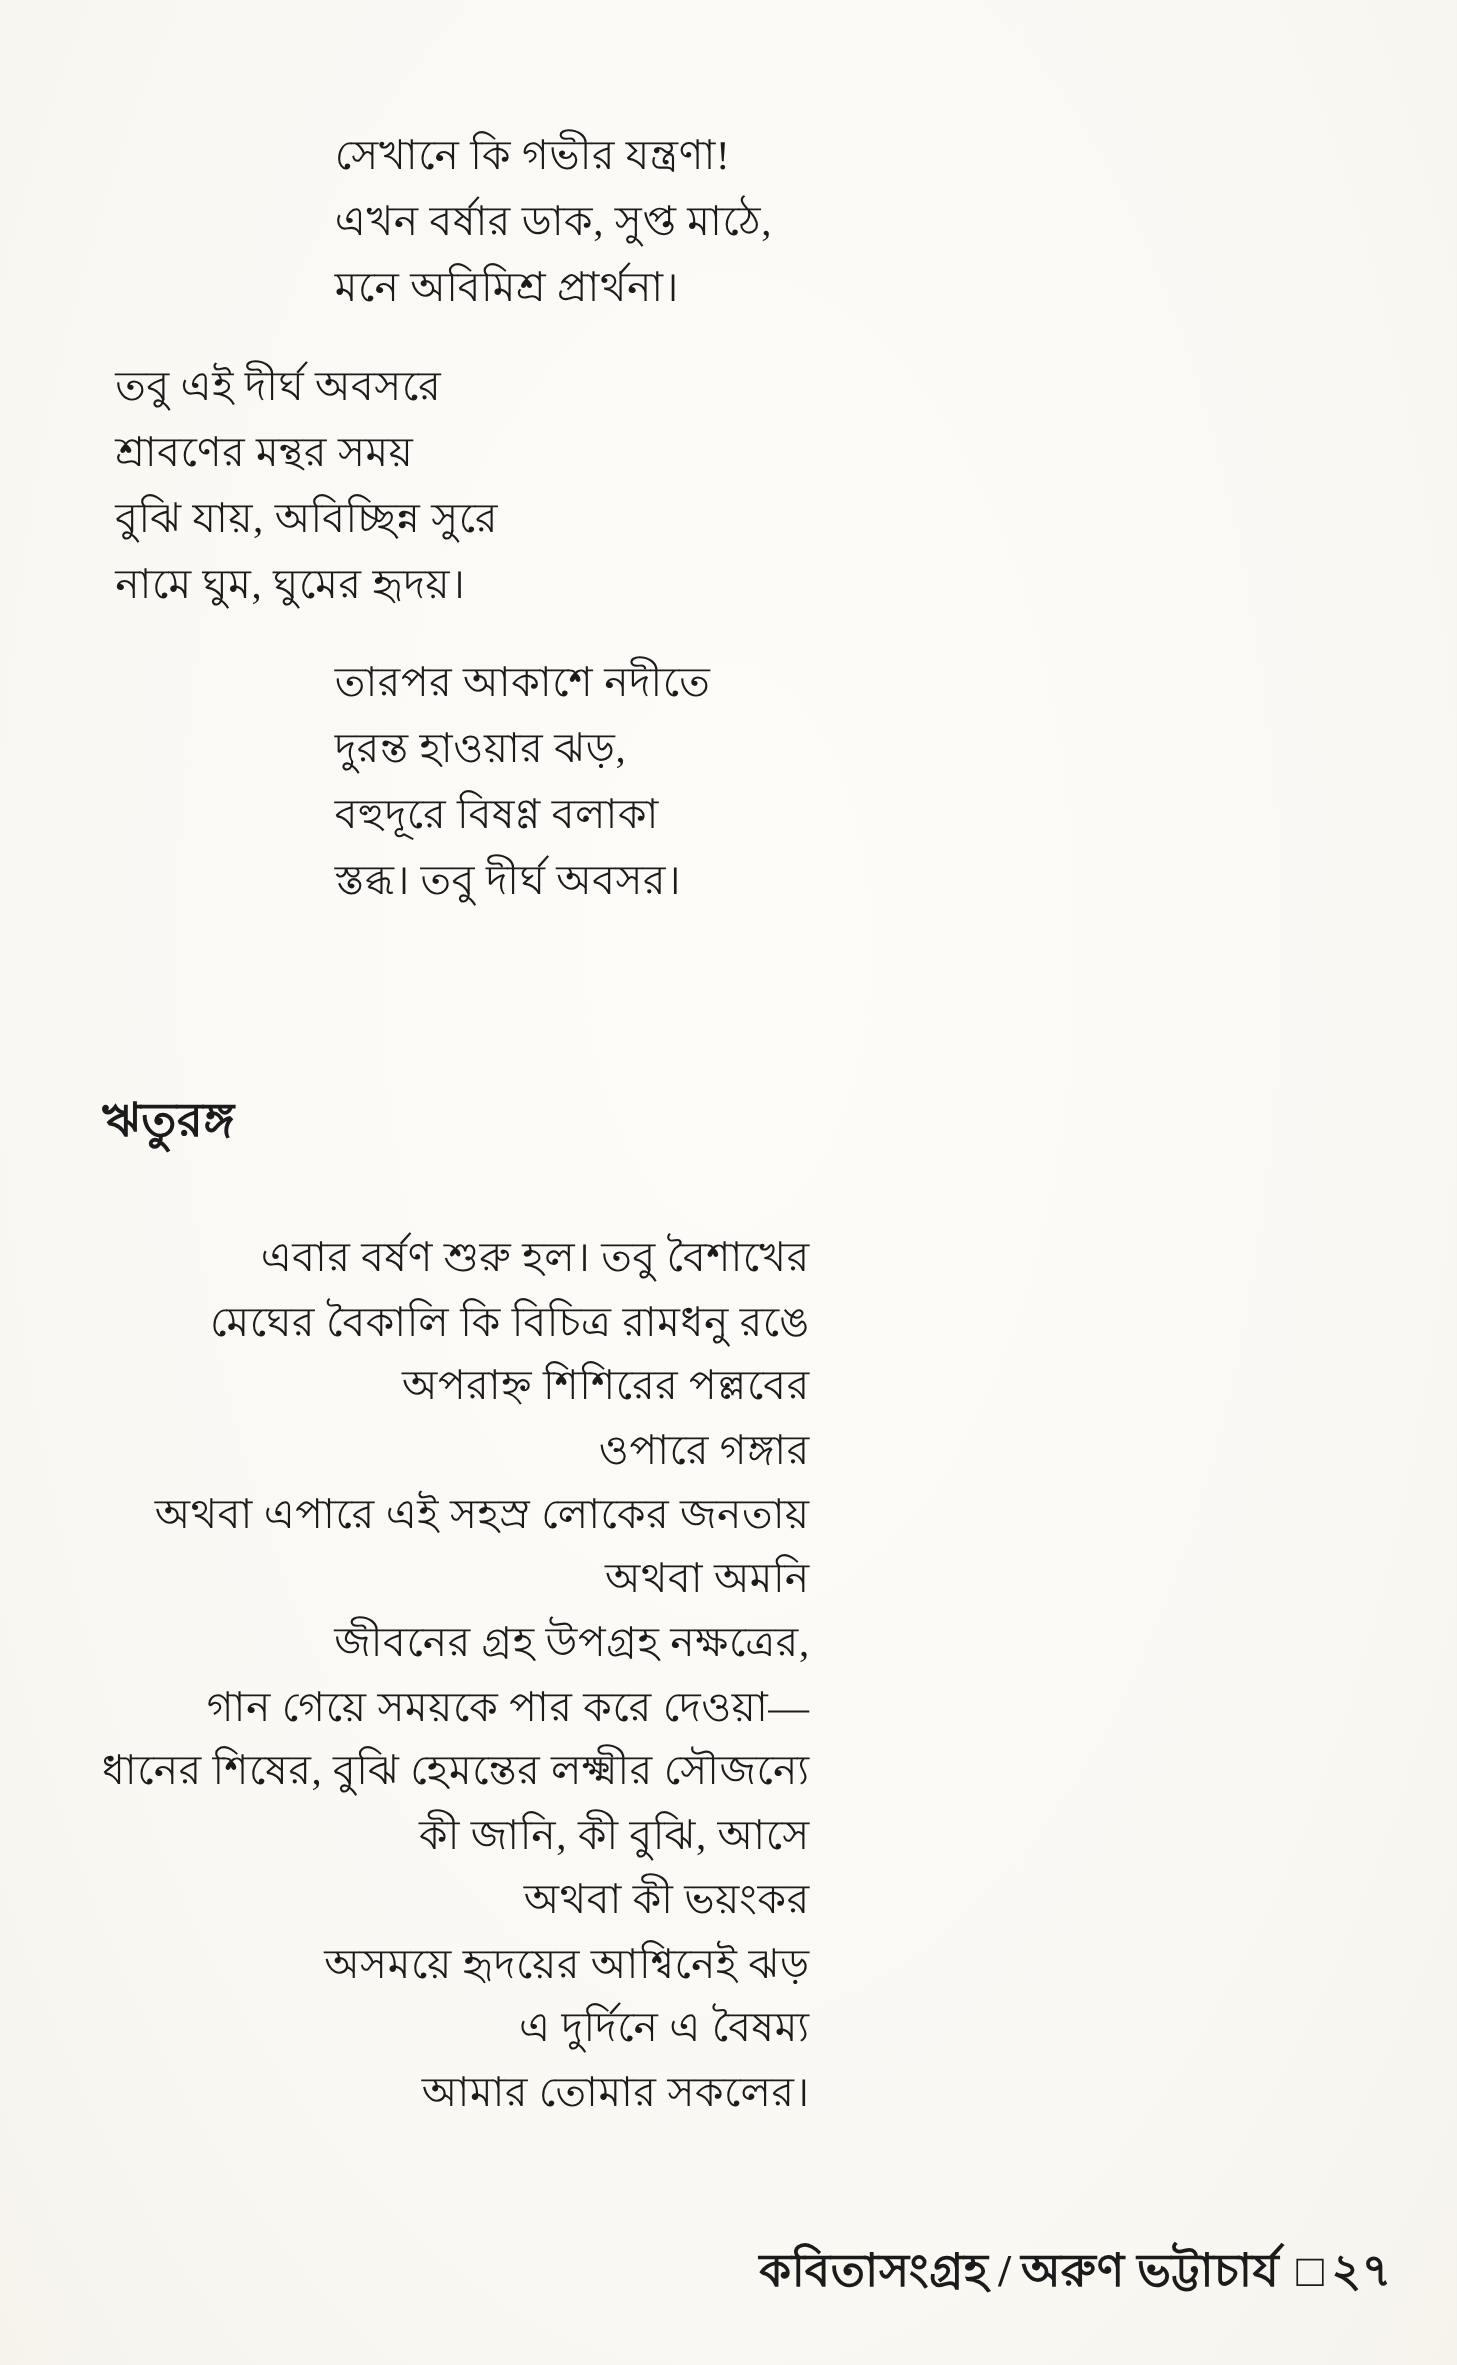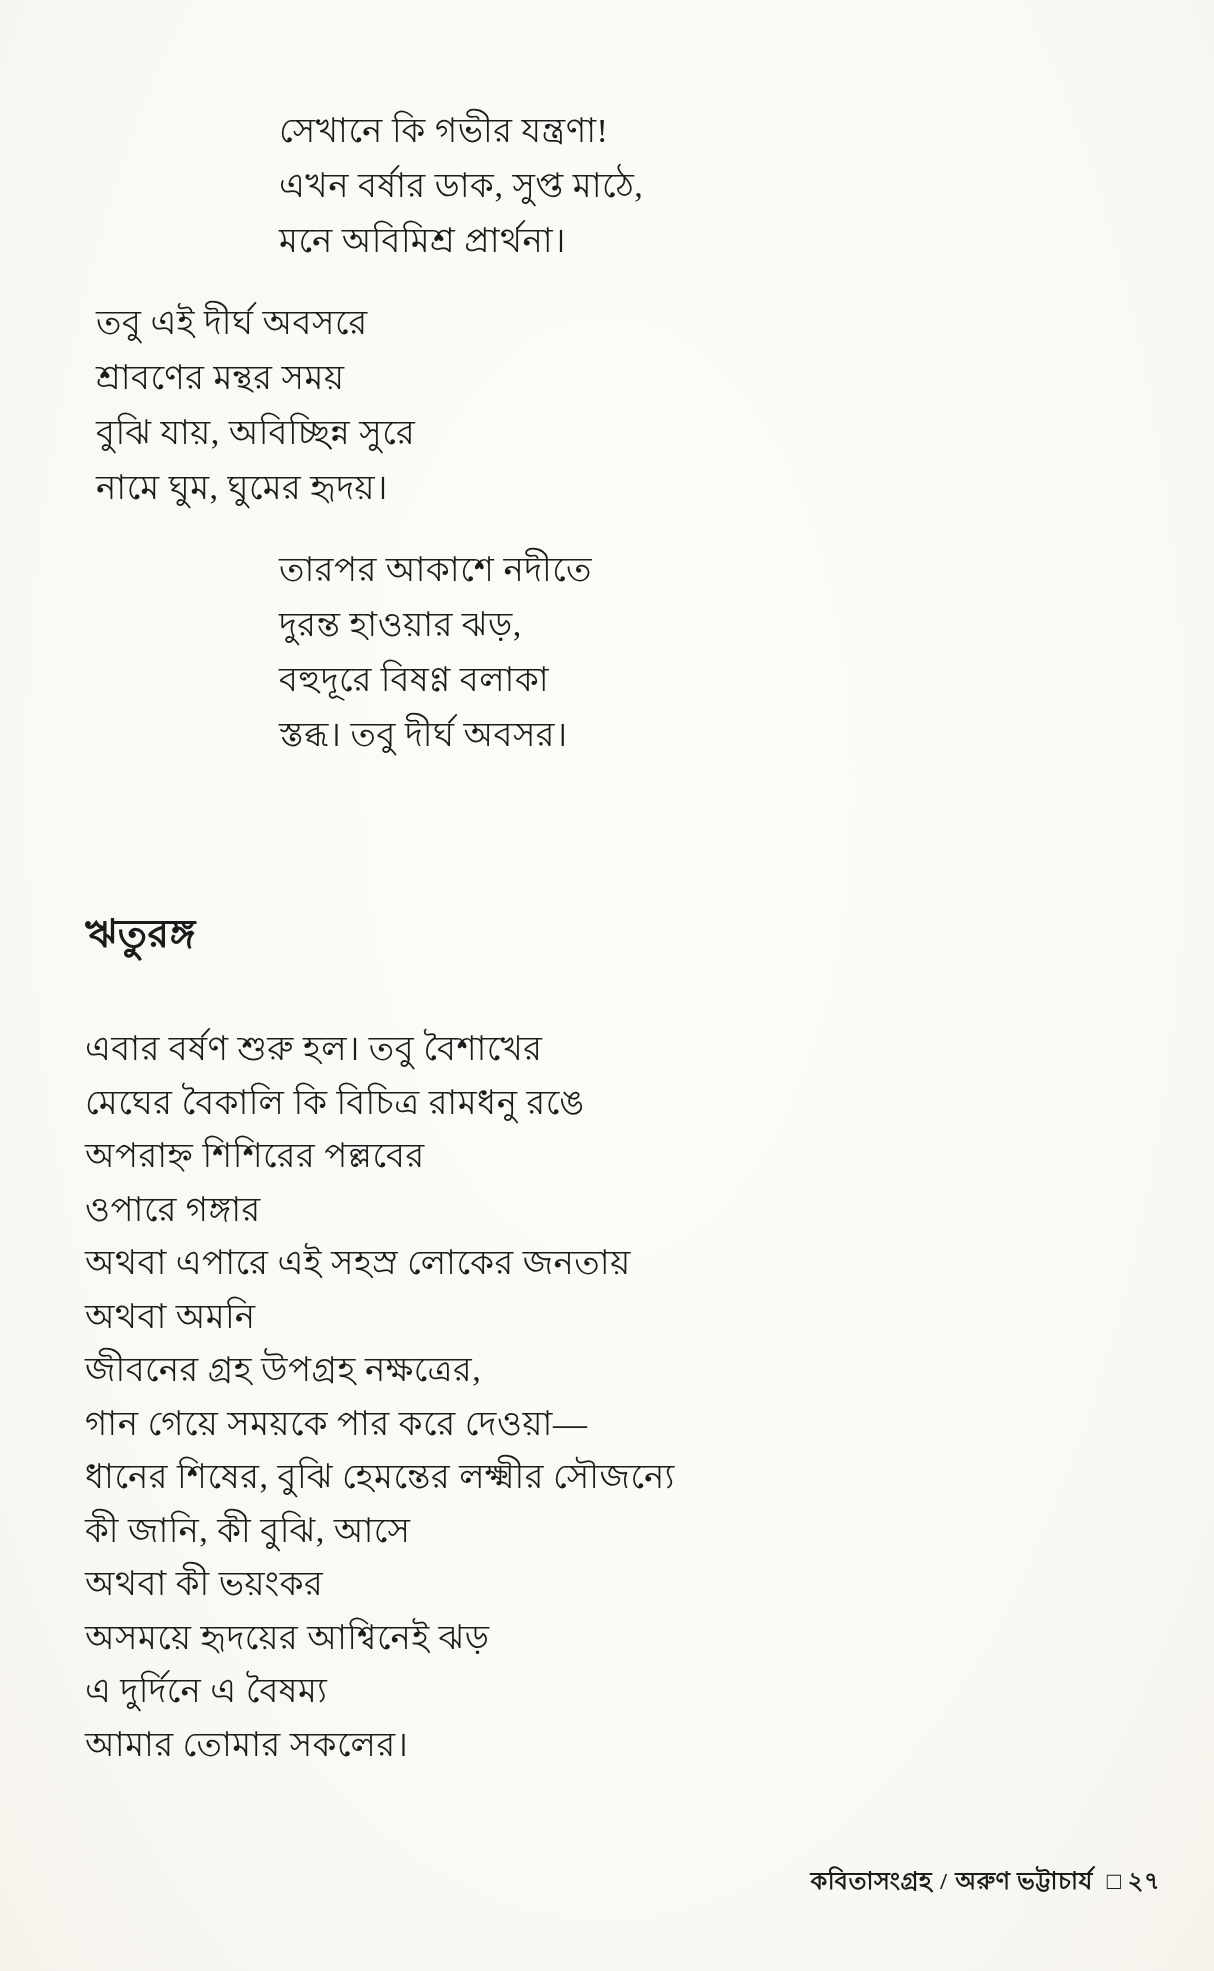--- a/index.html
+++ b/index.html
@@ -37,26 +37,27 @@
     font-weight: bold;
     letter-spacing: 0.5px;
   }
   .poem-body {
     position: absolute;
     top: 1022px;
     left: 85px;
     font-size: 34px;
     line-height: 53.5px;
     letter-spacing: 0.5px;
+    text-align: right;
   }
   .footer {
     position: absolute;
     top: 1862px;
     right: 54px;
-    font-size: 24px;
+    font-size: 38px;
     font-weight: bold;
     letter-spacing: 0.5px;
     white-space: nowrap;
   }
   .footer .sep { padding: 0 8px; }
   .footer .page-marker { padding: 0 6px 0 14px; }
   .line { white-space: nowrap; }
 </style>
 </head>
 <body>

